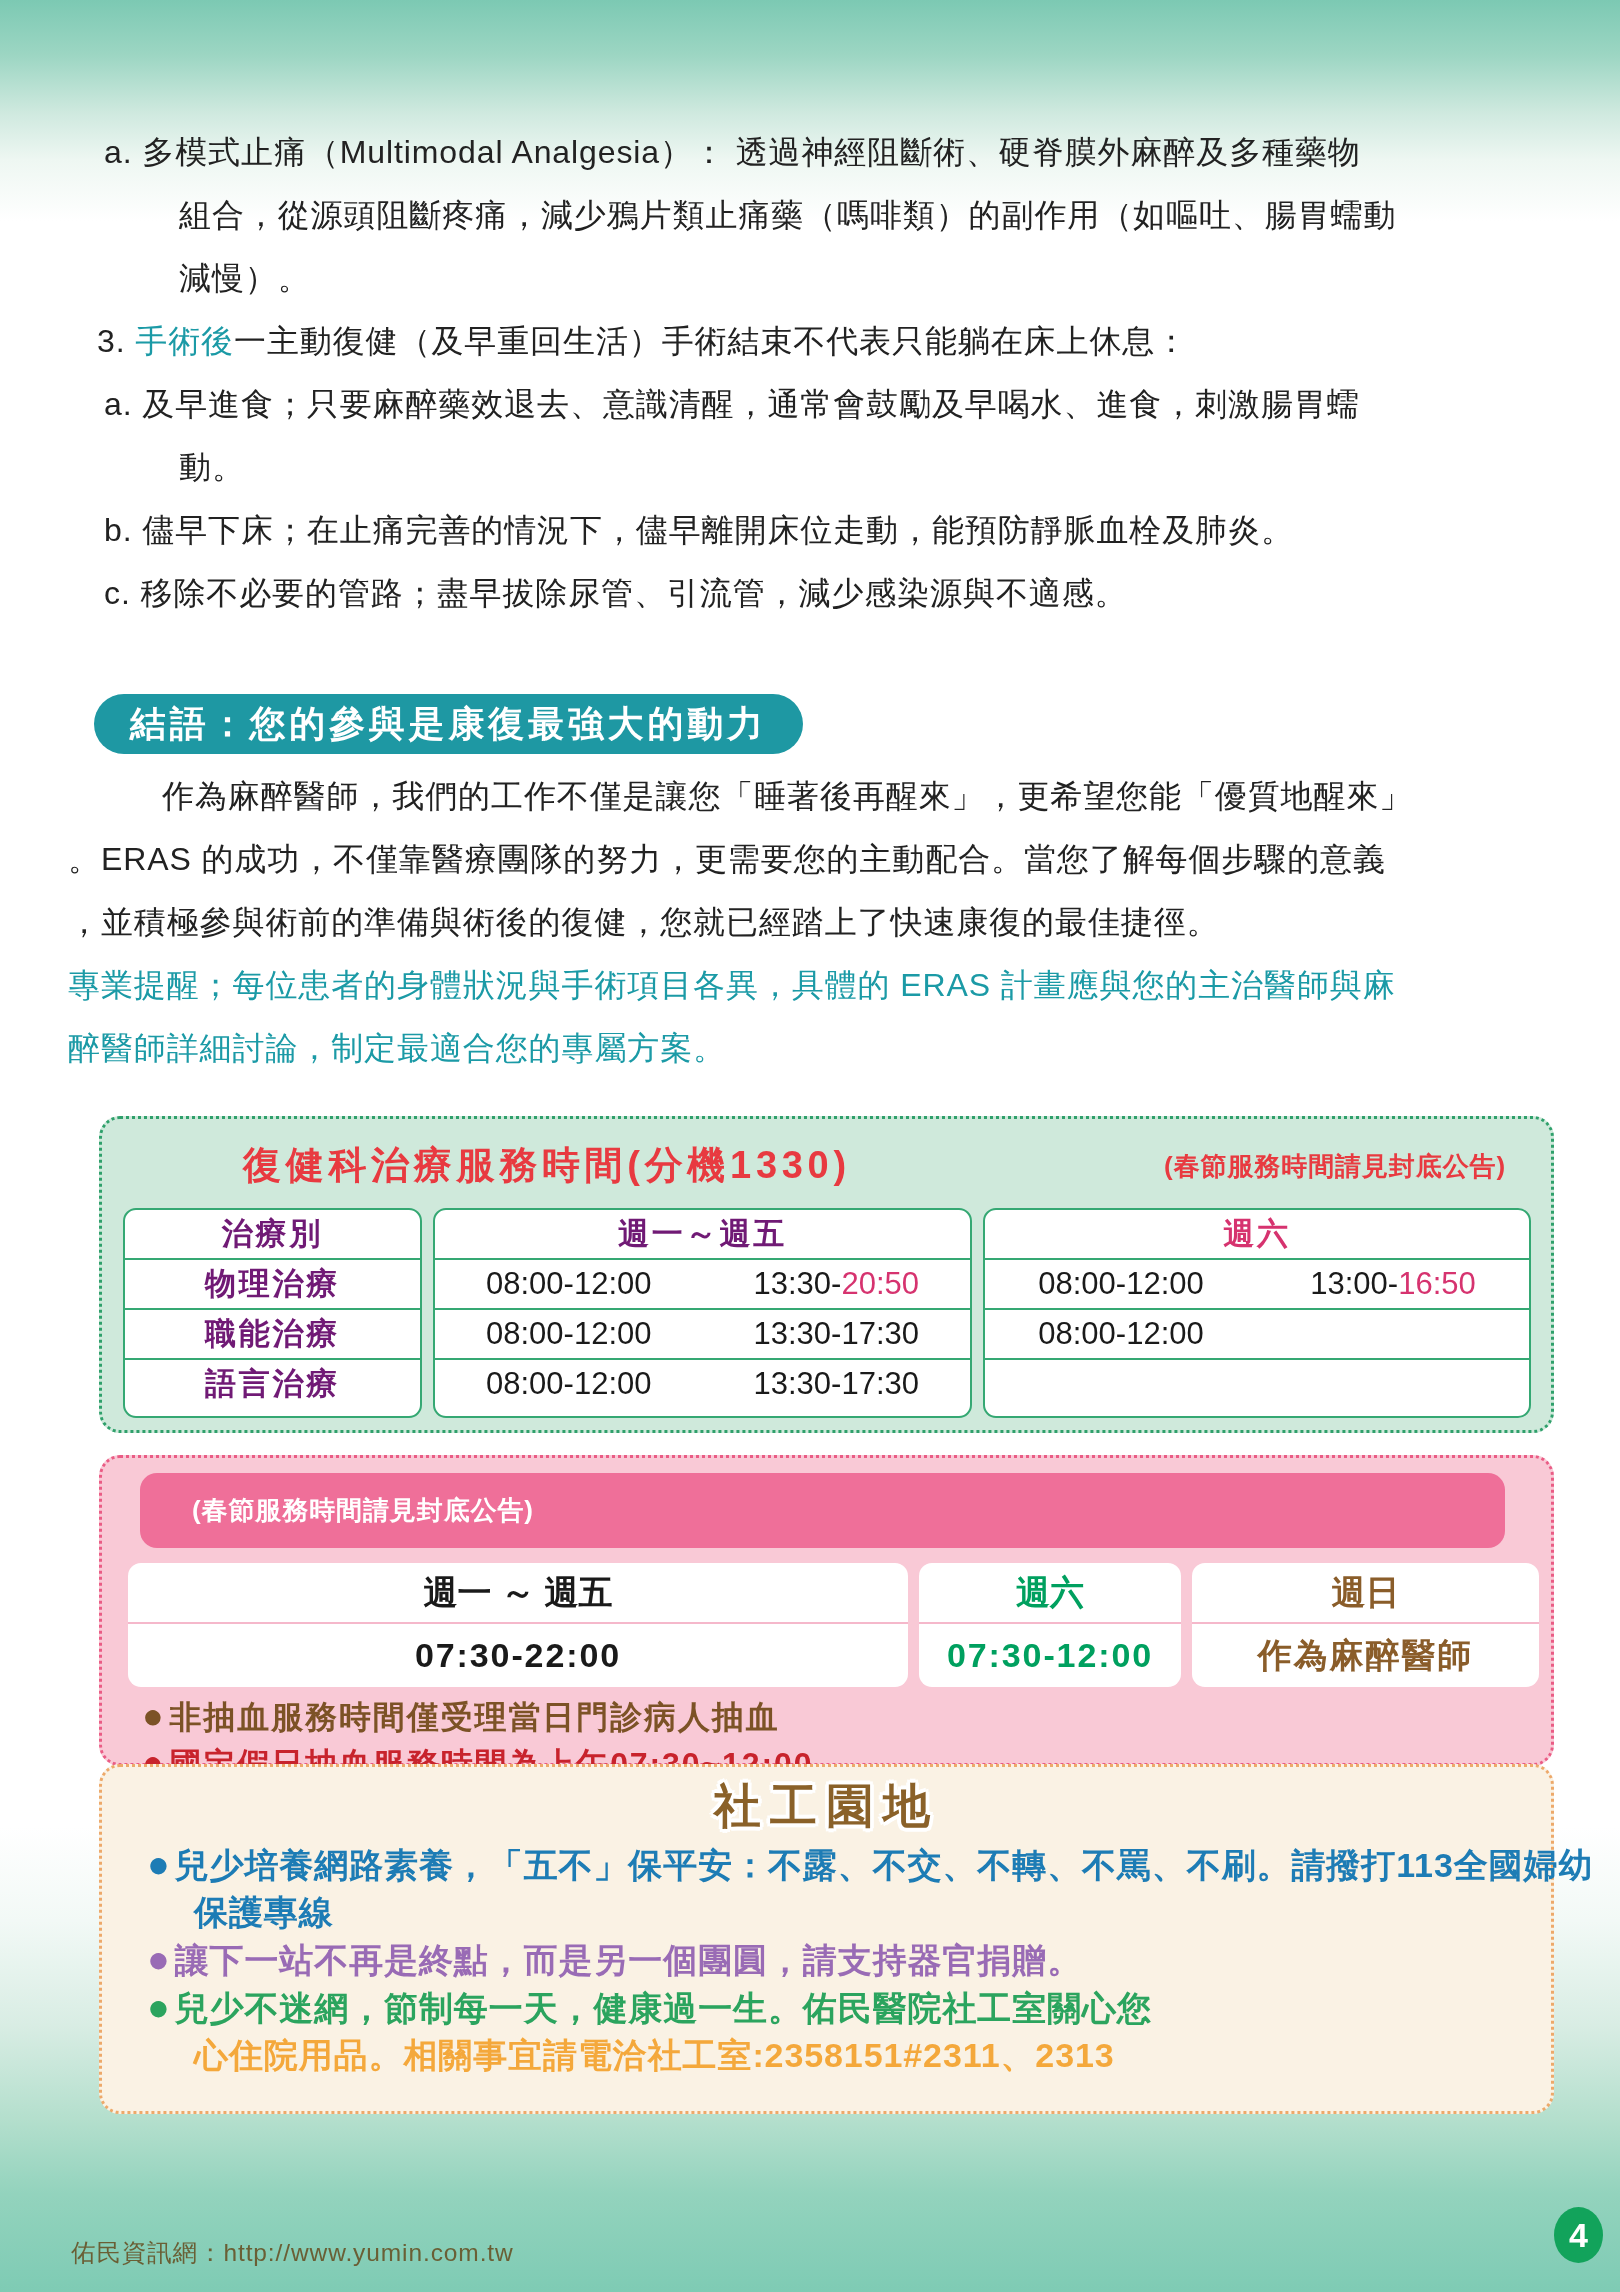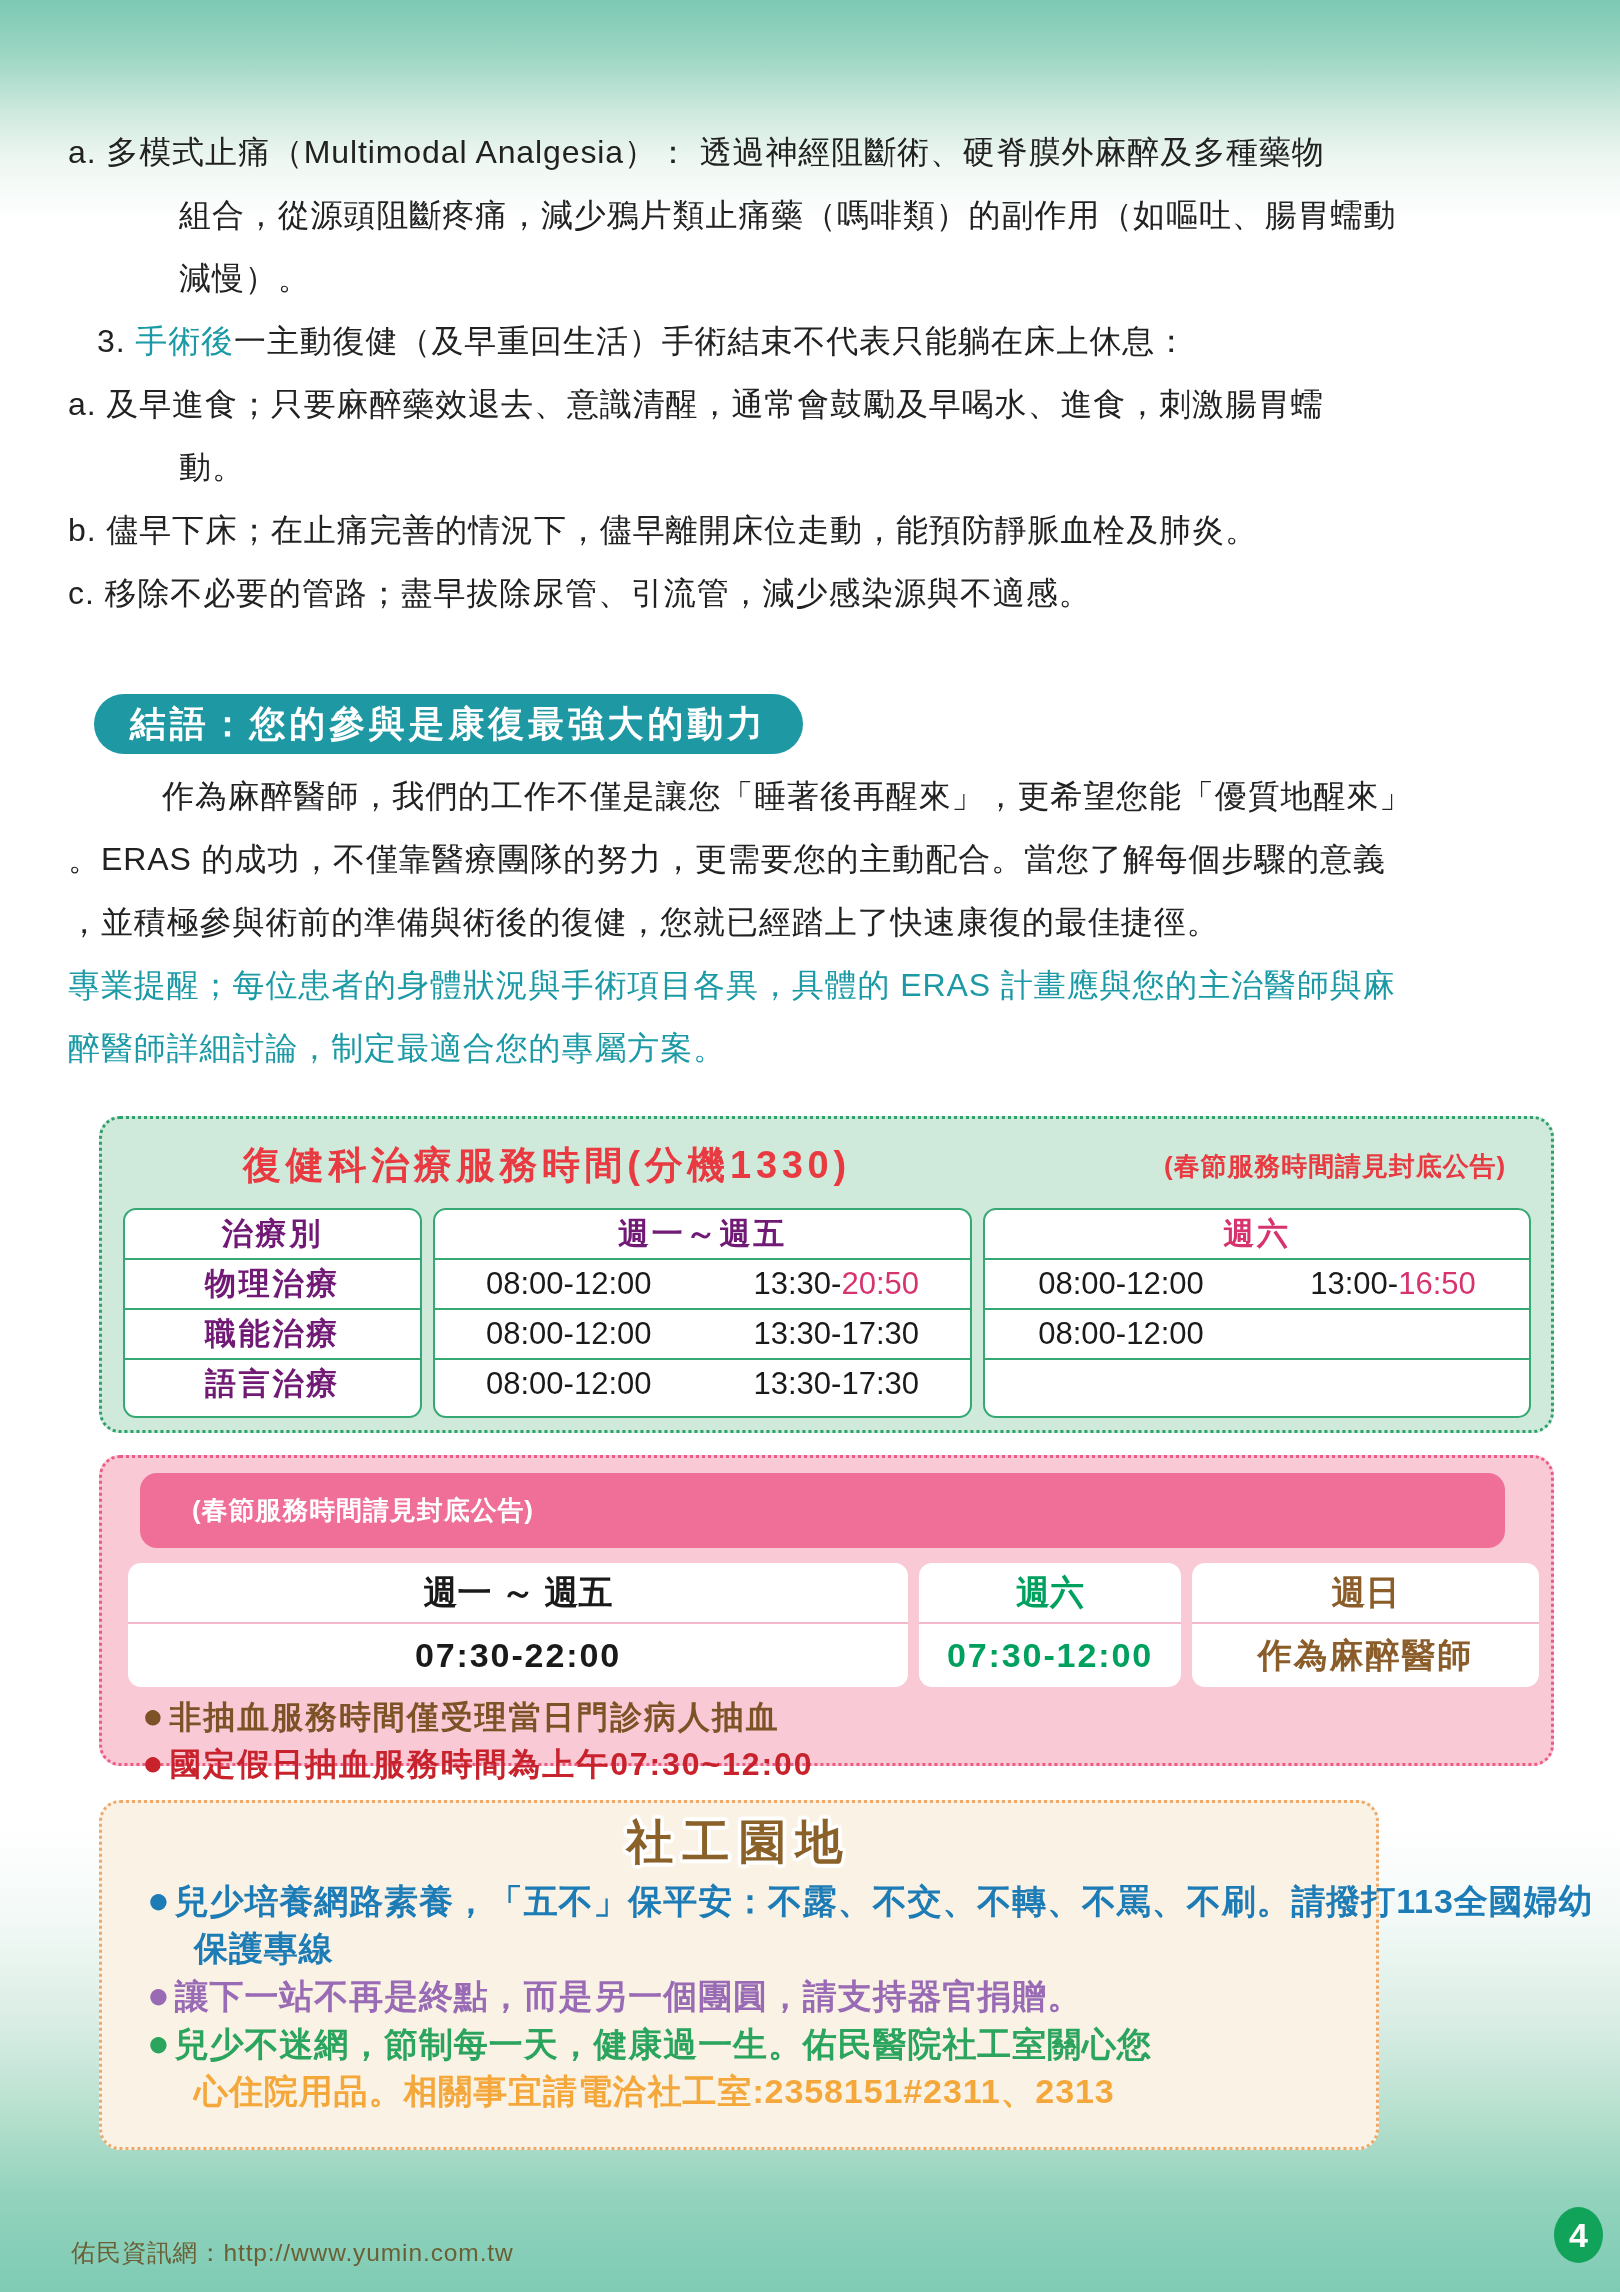--- a/index.html
+++ b/index.html
@@ -8,21 +8,21 @@
     width:1621px;height:2293px;
     overflow:hidden;
     font-family:"Liberation Sans",sans-serif;
     background:linear-gradient(180deg,
       #7cc9b3 0px,#9dd6c3 56px,#cfe9df 113px,#eef7f2 160px,#ffffff 221px,
       #ffffff 1827px,#f2f9f6 1921px,#d9ede4 2024px,#b4dfcd 2119px,#93d3bd 2194px,#7ecbb4 2293px);
   }
   .line{white-space:nowrap;font-size:32px;line-height:63px;color:#222;letter-spacing:0.9px;}
   .intro{position:absolute;top:121px;left:0;width:1621px;}
   .ind1{padding-left:97px;}
-  .ind2{padding-left:68px;}
+  .ind2{padding-left:104px;}
   .ind3{padding-left:179px;}
   .accent{color:#1b9aa6;}
   .badge{
     position:absolute;left:94px;top:694px;height:60px;
     background:#1e98a3;border-radius:32px;
     color:#fff;font-size:36px;font-weight:700;letter-spacing:3.8px;
     line-height:60px;padding:0 36px;white-space:nowrap;
   }
   .concl{position:absolute;top:765px;left:68px;width:1507px;}
   .pindent{padding-left:94px;}
@@ -69,21 +69,21 @@
   .lgreen{color:#00a05f;}
   .lbrown{color:#8a5d2a;}
   .lab-notes{position:absolute;left:40px;top:235px;}
   .lnote{font-size:32px;font-weight:700;line-height:46px;letter-spacing:1.9px;white-space:nowrap;}
   .lnote .dot{font-size:36px;margin-right:3.8px;}
   .n-brown{color:#7c5226;}
   .n-red{color:#c8232c;}
 
   
   .social{
-    position:absolute;left:99px;top:1800px;width:1280px;height:350px;
+    position:absolute;left:99px;top:1764px;width:1455px;height:350px;
     background:#faf2e4;border:3.8px dotted #eda96a;border-radius:21px;box-sizing:border-box;
   }
   .social-title{
     text-align:center;margin-top:7.5px;font-size:47px;font-weight:700;color:#8a6129;letter-spacing:9.4px;
     text-shadow:-2.8px -2.8px 0 #fff,2.8px -2.8px 0 #fff,-2.8px 2.8px 0 #fff,2.8px 2.8px 0 #fff,0 -3.8px 0 #fff,0 3.8px 0 #fff,-3.8px 0 0 #fff,3.8px 0 0 #fff;
   }
   .social-lines{margin-top:3.8px;padding-left:45px;}
   .sline{font-size:34px;font-weight:700;line-height:47px;letter-spacing:0.9px;white-space:nowrap;}
   .sline .dot{font-size:38px;margin-right:3.8px;}
   .cont{padding-left:47px;}

